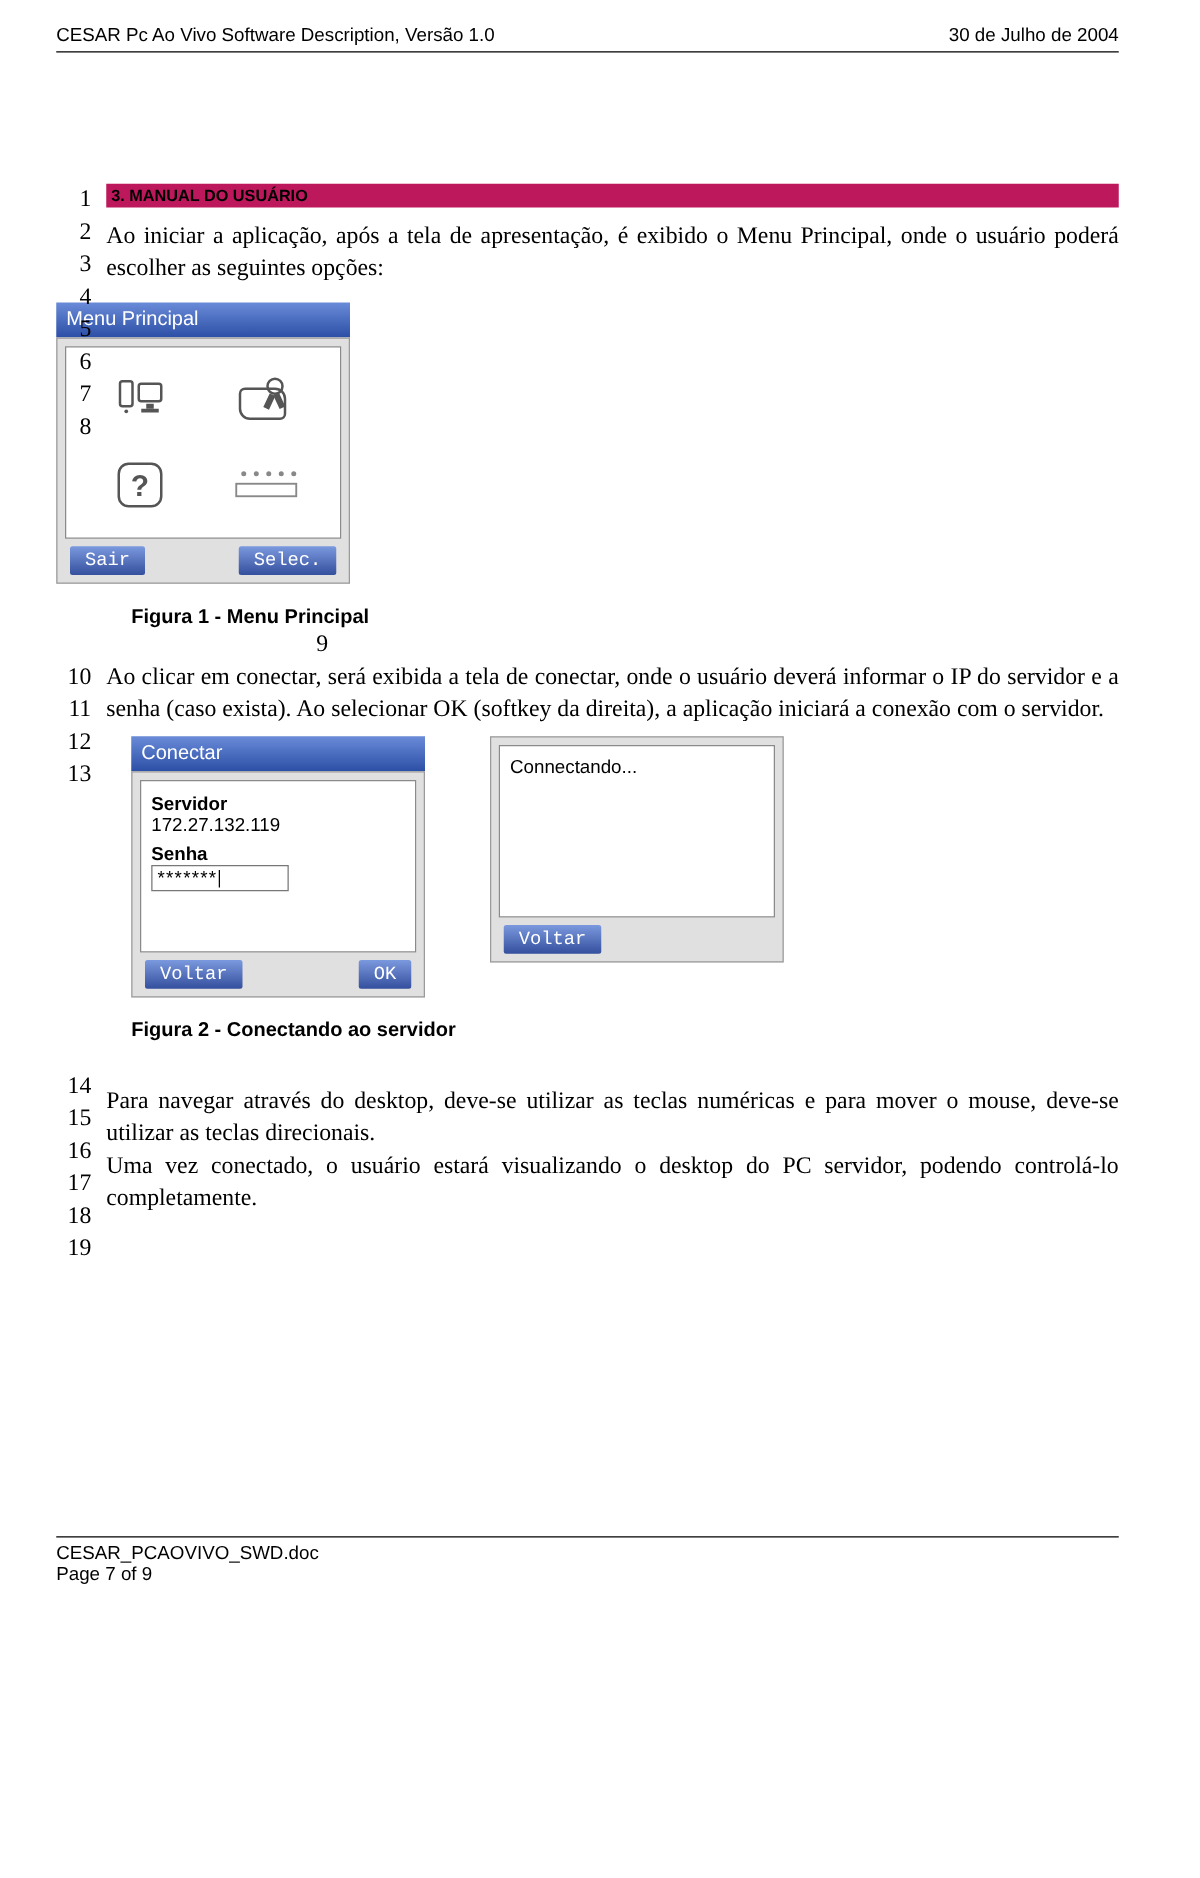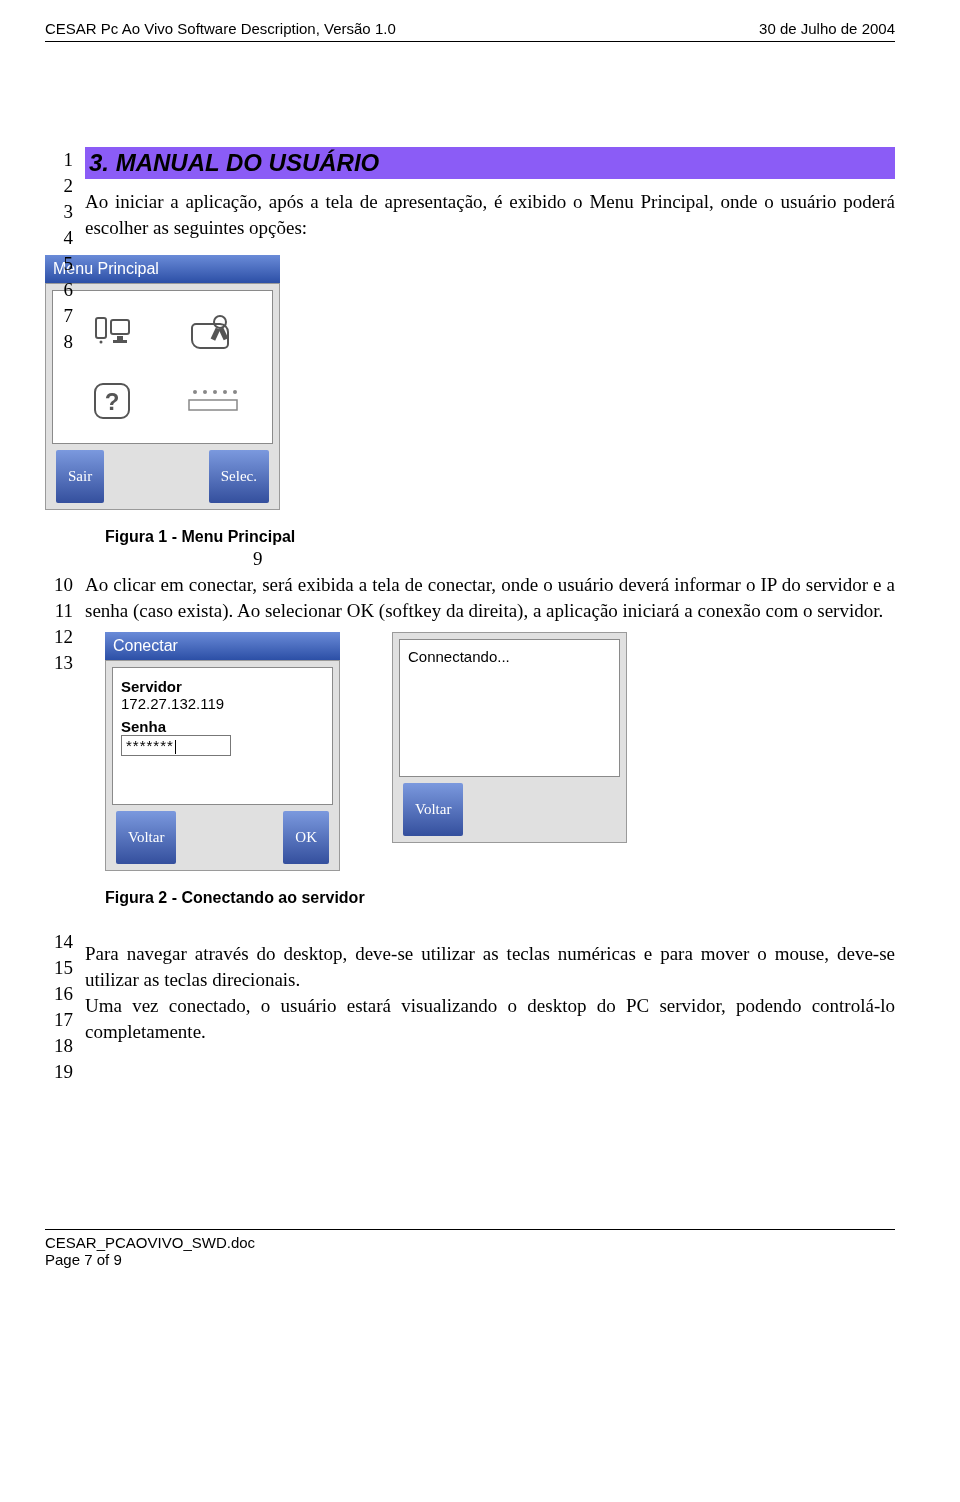--- a/index.html
+++ b/index.html
@@ -23,26 +23,25 @@
   }
   .header-bar {
     display: flex;
     justify-content: space-between;
     font-family: Arial, sans-serif;
     font-size: 15px;
     padding: 0 0 4px 0;
   }
   .section-title {
     font-family: Arial, sans-serif;
-    font-size: 24px;
+    font-size: 13px;
     font-weight: bold;
-    background: #8b5cf6;
+    background: #be185d;
     padding: 2px 4px;
     margin-bottom: 10px;
-    font-style: italic;
   }
   .content-area {
     position: relative;
     margin-top: 105px;
   }
   .line-numbers {
     position: absolute;
     left: 0;
     top: 0;
     width: 28px;
@@ -124,23 +123,23 @@
   }
   .ico svg { display: block; }
   .phone-footer {
     display: flex;
     justify-content: space-between;
     padding: 6px 4px 0 4px;
   }
   .soft-btn {
     background: linear-gradient(#7b99de, #344f9d);
     color: #fff;
-    font-family: Liberation Serif, serif;
-    font-size: 15px;
-    padding: 18px 12px;
+    font-family: Liberation Mono, monospace;
+    font-size: 15px;
+    padding: 3px 12px;
     border-radius: 2px;
   }
   .field-label {
     font-family: Arial, sans-serif;
     font-weight: bold;
     font-size: 15px;
     margin-top: 2px;
   }
   .field-val {
     font-family: Arial, sans-serif;

